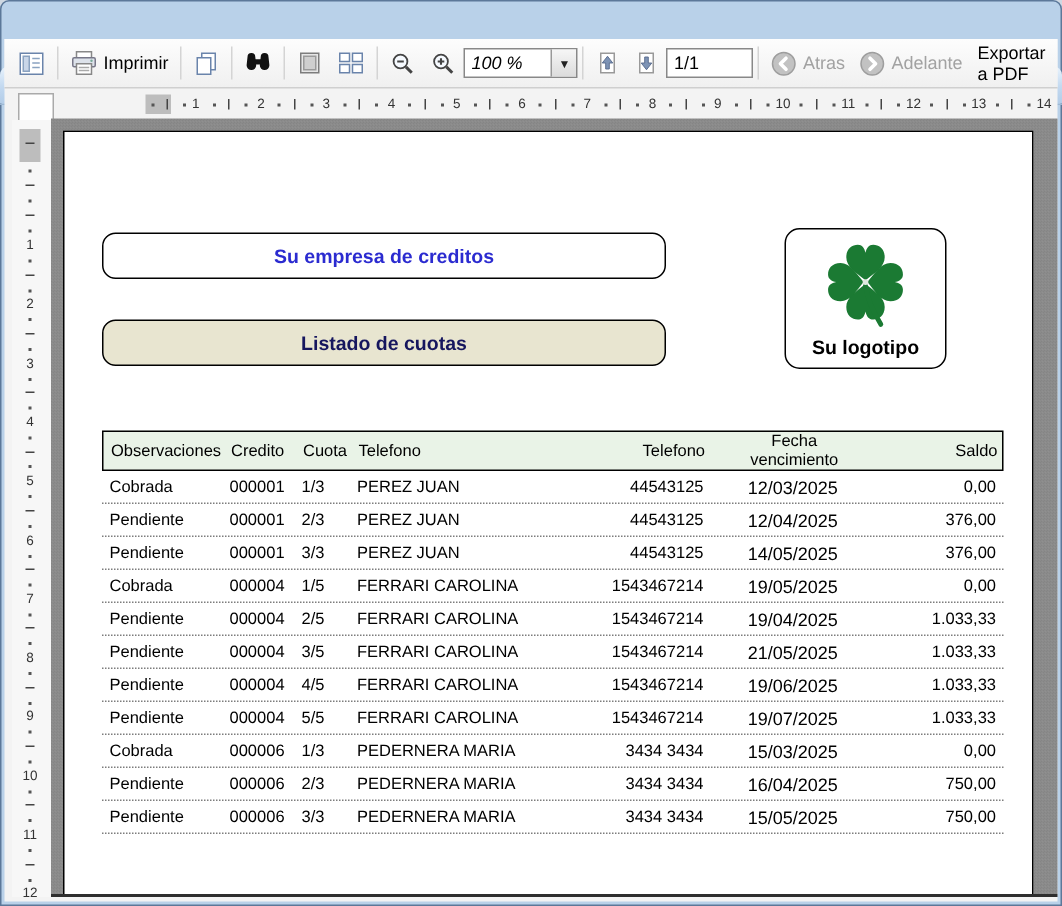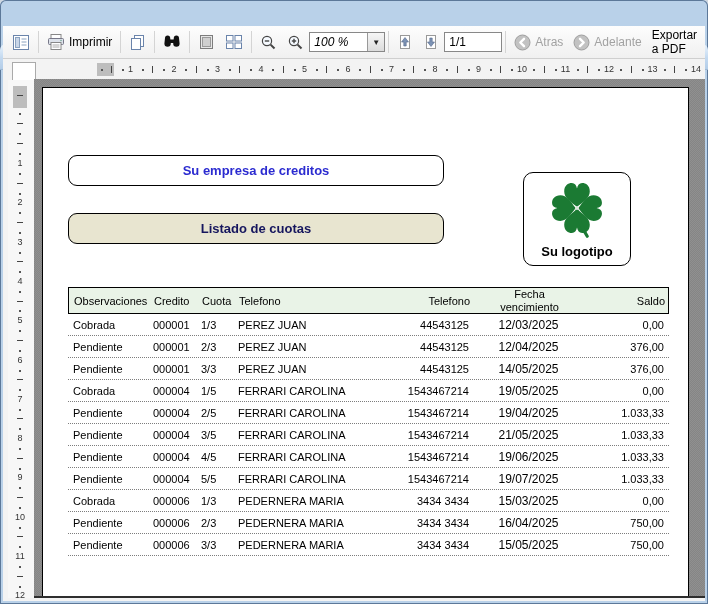--- a/index.html
+++ b/index.html
@@ -47,21 +47,21 @@
   
   .preview{position:absolute;left:31px;top:53px;width:671px;height:517px;overflow:hidden;
     background:repeating-conic-gradient(#909090 0% 25%, #858585 0% 50%);background-size:2px 2px;
     border-bottom:2px solid #2e2e2e;}
   .page{position:absolute;left:8px;top:8px;width:645px;height:540px;background:#fff;border:1px solid #000;}
   .hdr-box{position:absolute;left:25px;width:376px;height:31px;border:1px solid #000;border-radius:9px;
     display:flex;align-items:center;justify-content:center;font-weight:bold;font-size:13px;box-sizing:border-box;}
   .company-box{top:67px;background:#fff;color:var(--accent-blue,#2b2bd0);text-align:right;}
   .subtitle-box{top:125px;background:var(--beige,#e8e5d0);color:var(--navy,#16165e);}
   .logo-box{position:absolute;left:480px;top:64px;width:108px;height:94px;border:1px solid #000;
-    border-radius:10px;background:#fff;box-sizing:border-box;text-align:center;margin-top:20px;}
+    border-radius:10px;background:#fff;box-sizing:border-box;text-align:center;}
   .logo-label{position:absolute;left:0;right:0;bottom:6px;font-weight:bold;font-size:13px;color:#000;}
   .clover{position:absolute;left:21px;top:3px;}
   
   .rtable{position:absolute;left:25px;top:199px;width:601px;}
   .thead,.trow{display:grid;grid-template-columns:85px 48px 37px 160px 73px 115px 83px;align-items:center;}
   .thead{height:27px;background:var(--mint,#e9f3e7);border:1px solid #000;box-sizing:border-box;
     font-weight:normal;font-size:11px;}
   .trow{height:21px;border-bottom:1px dotted #7d7d7d;font-size:11px;color:#000;}
   .tcell,.hcell{overflow:hidden;white-space:nowrap;}
   .c0{padding-left:5px;}

